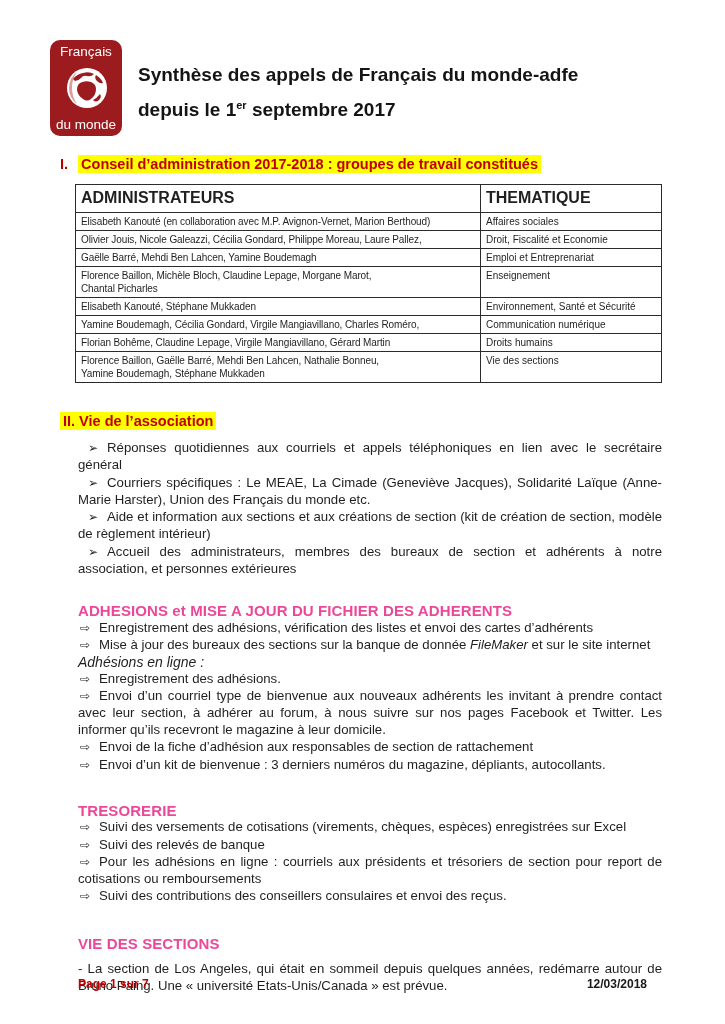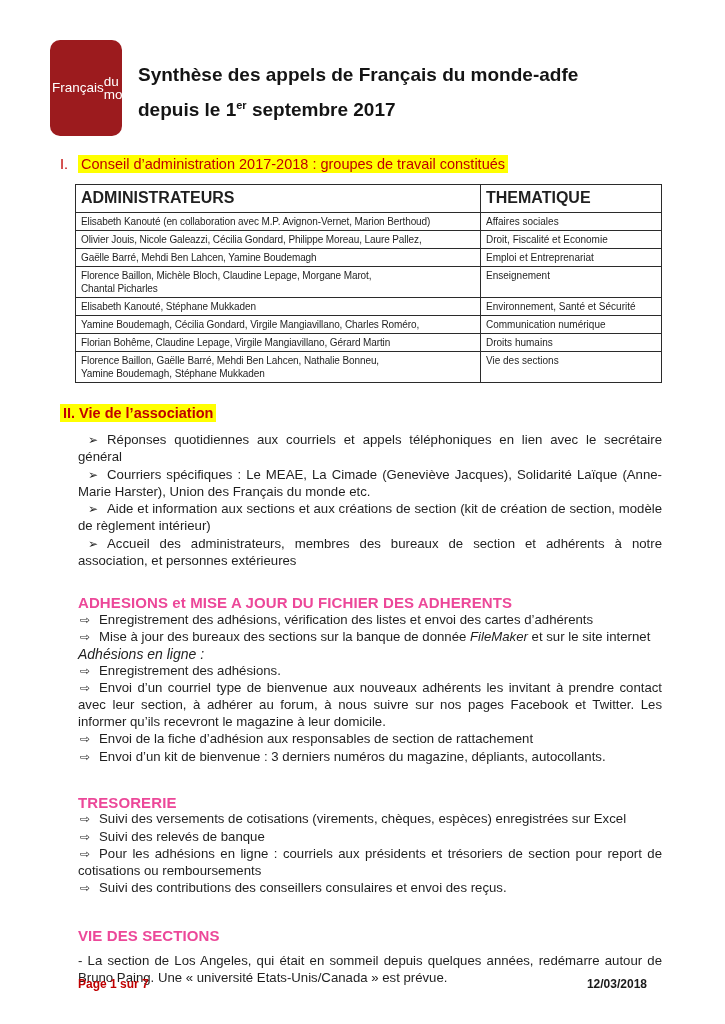--- a/index.html
+++ b/index.html
@@ -15,35 +15,35 @@
   }
   .content { padding:40px 63px 0 78px; }
 
   
   .doc-header { display:flex; align-items:flex-start; margin-left:-28px; }
   .logo {
     width:72px; height:96px;
     background:#9c1b1e;
     border-radius:10px;
     color:#ffffff;
-    display:flex; flex-direction:row; align-items:center; justify-content:space-between;
+    display:flex; flex-direction:column; align-items:center; justify-content:space-between;
     padding:5px 2px; box-sizing:border-box;
     flex:0 0 auto;
   }
   .logo-word { font-size:13.5px; line-height:1; letter-spacing:0; }
   .globe { width:46px; height:46px; }
   .doc-title {
     margin:20px 0 0 16px;
     font-size:19px; font-weight:bold; line-height:30px;
     color:#141414;
   }
   .doc-title sup { font-size:11px; }
 
   
-  .sec1-head { margin:20px 0 0 -18px; font-size:14.5px; font-weight:normal; color:#c00000; }
+  .sec1-head { margin:20px 0 0 -18px; font-size:14.5px; font-weight:bold; color:#c00000; }
   .sec1-num { margin-right:10px; }
   .hl { background:#ffff00; padding:1px 3px; }
 
   
   table.groups {
     border-collapse:collapse;
     width:587px;
     margin:12px 0 0 -3px;
     table-layout:fixed;
   }
@@ -53,21 +53,21 @@
     font-size:10px;
     line-height:1.3;
     vertical-align:top;
     text-align:left;
   }
   table.groups th { font-size:16px; font-weight:bold; padding:3px 5px; }
   col.c-admins { width:405px; }
   .admins-cell { white-space:pre-line; letter-spacing:-0.1px; }
 
   
-  .sec2-head { margin:22px 0 0 -18px; font-size:14.5px; font-weight:bold; color:#c00000; }
+  .sec2-head { margin:30px 0 0 -18px; font-size:14.5px; font-weight:bold; color:#c00000; }
 
   .body-text { font-size:13.2px; line-height:16.9px; text-align:justify; }
   .bullets { margin-top:11px; }
   .tbullet { text-indent:10px; margin:1px 0; }
   .tbullet .txt, .hbullet .txt { text-indent:0; }
   .mark { font-family:"DejaVu Sans", sans-serif; display:inline-block; text-indent:0; margin-right:9px; font-size:12px; }
 
   .red-head { margin-top:24px; font-size:15px; font-weight:bold; color:#ec4899; letter-spacing:0.1px; }
   .hbullets { margin-top:0; }
   .hbullet { text-indent:2px; margin:0.5px 0; }

